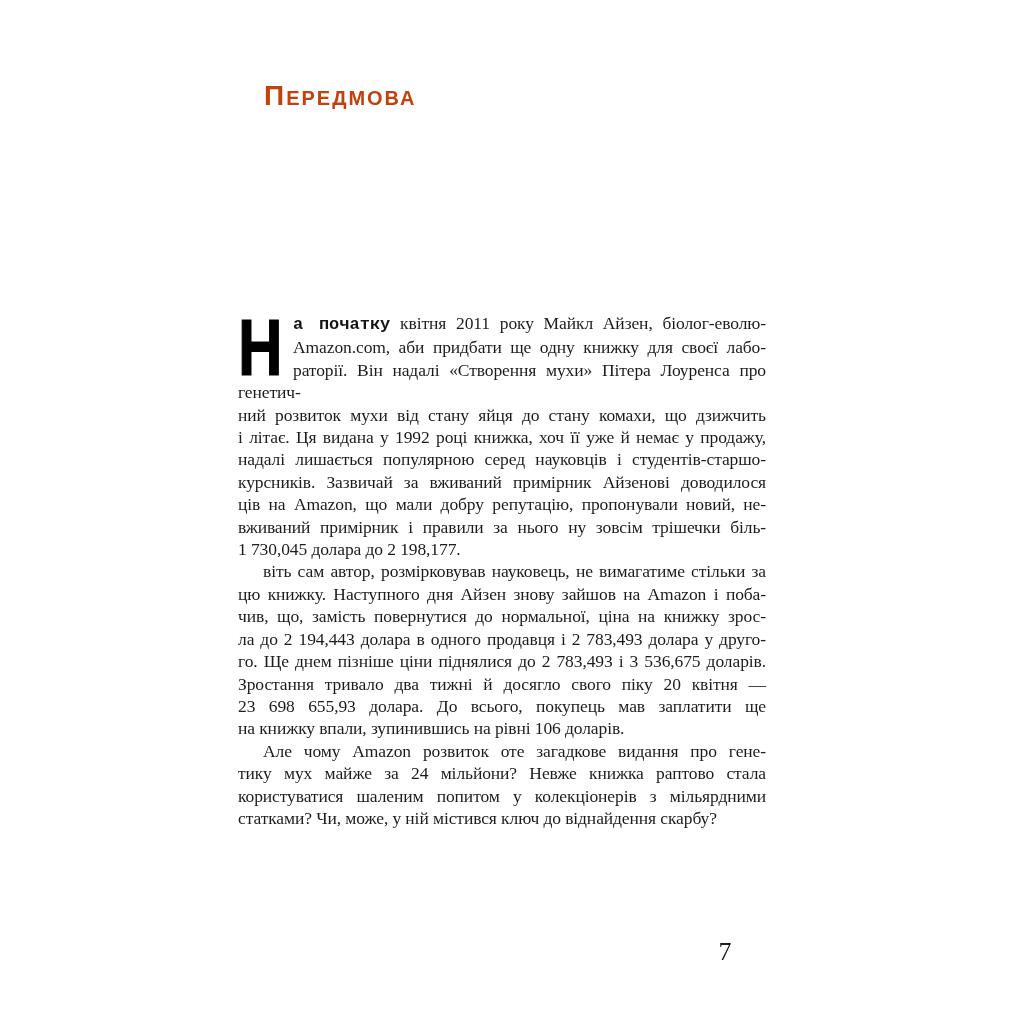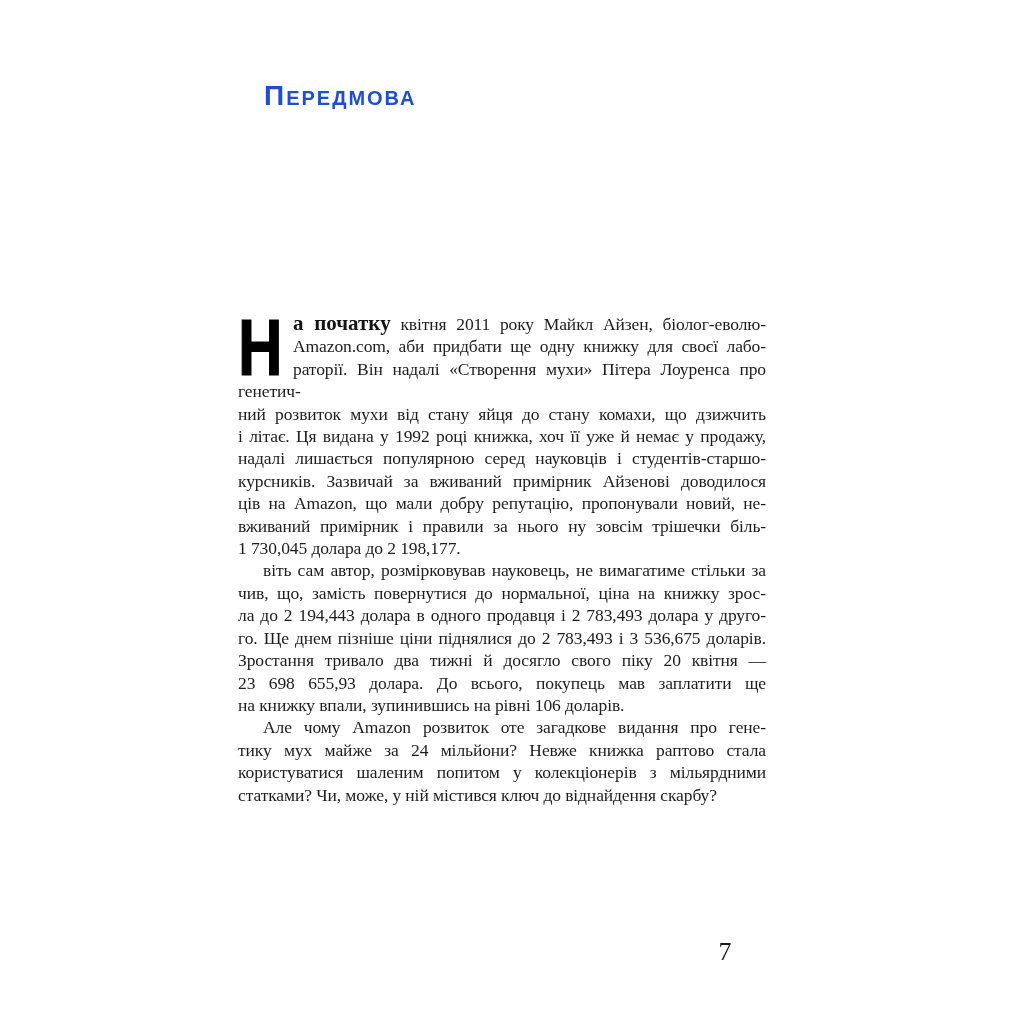--- a/index.html
+++ b/index.html
@@ -19,21 +19,21 @@
   .chapter-title {
     position: absolute;
     left: 264px;
     top: 80px;
     margin: 0;
     font-family: "Liberation Sans", sans-serif;
     font-weight: 700;
     font-variant: small-caps;
     font-size: 28px;
     letter-spacing: 2px;
-    color: #1d4ed8;
+    color: #c2410c;
   }
   .body-text {
     position: absolute;
     left: 238px;
     top: 312px;
     width: 528px;
     font-size: 17.5px;
     line-height: 22.4px;
     letter-spacing: -0.1px;
   }
@@ -54,23 +54,23 @@
     font-family: "Liberation Sans", sans-serif;
     font-weight: 700;
     font-size: 79px;
     line-height: 71px;
     color: #000000;
     transform: scaleX(0.78);
     transform-origin: 0 0;
     -webkit-text-stroke: 1.2px #000000;
   }
   .lead {
-    font-family: Liberation Serif, serif;
+    font-family: Liberation Mono, monospace;
     font-weight: 700;
-    font-size: 21px;
+    font-size: 17px;
     letter-spacing: 0;
     color: #141414;
     margin-top: 12px;
   }
   .folio {
     position: absolute;
     left: 705px;
     top: 937px;
     width: 40px;
     text-align: center;
@@ -95,20 +95,21 @@
         <div class="line">ний розвиток мухи від стану яйця до стану комахи, що дзижчить</div>
         <div class="line">і літає. Ця видана у 1992 році книжка, хоч її уже й немає у продажу,</div>
         <div class="line">надалі лишається популярною серед науковців і студентів-старшо-</div>
         <div class="line">курсників. Зазвичай за вживаний примірник Айзенові доводилося</div>
         <div class="line">ців на Amazon, що мали добру репутацію, пропонували новий, не-</div>
         <div class="line">вживаний примірник і правили за нього ну зовсім трішечки біль-</div>
         <div class="line last">1 730,045 долара до 2 198,177.</div>
       </div>
       <div class="para indent">
         <div class="line">віть сам автор, розмірковував науковець, не вимагатиме стільки за</div>
+        <div class="line">цю книжку. Наступного дня Айзен знову зайшов на Amazon і поба-</div>
         <div class="line">чив, що, замість повернутися до нормальної, ціна на книжку зрос-</div>
         <div class="line">ла до 2 194,443 долара в одного продавця і 2 783,493 долара у друго-</div>
         <div class="line">го. Ще днем пізніше ціни піднялися до 2 783,493 і 3 536,675 доларів.</div>
         <div class="line">Зростання тривало два тижні й досягло свого піку 20 квітня —</div>
         <div class="line">23 698 655,93 долара. До всього, покупець мав заплатити ще</div>
         <div class="line last">на книжку впали, зупинившись на рівні 106 доларів.</div>
       </div>
       <div class="para indent">
         <div class="line">Але чому Amazon розвиток оте загадкове видання про гене-</div>
         <div class="line">тику мух майже за 24 мільйони? Невже книжка раптово стала</div>

